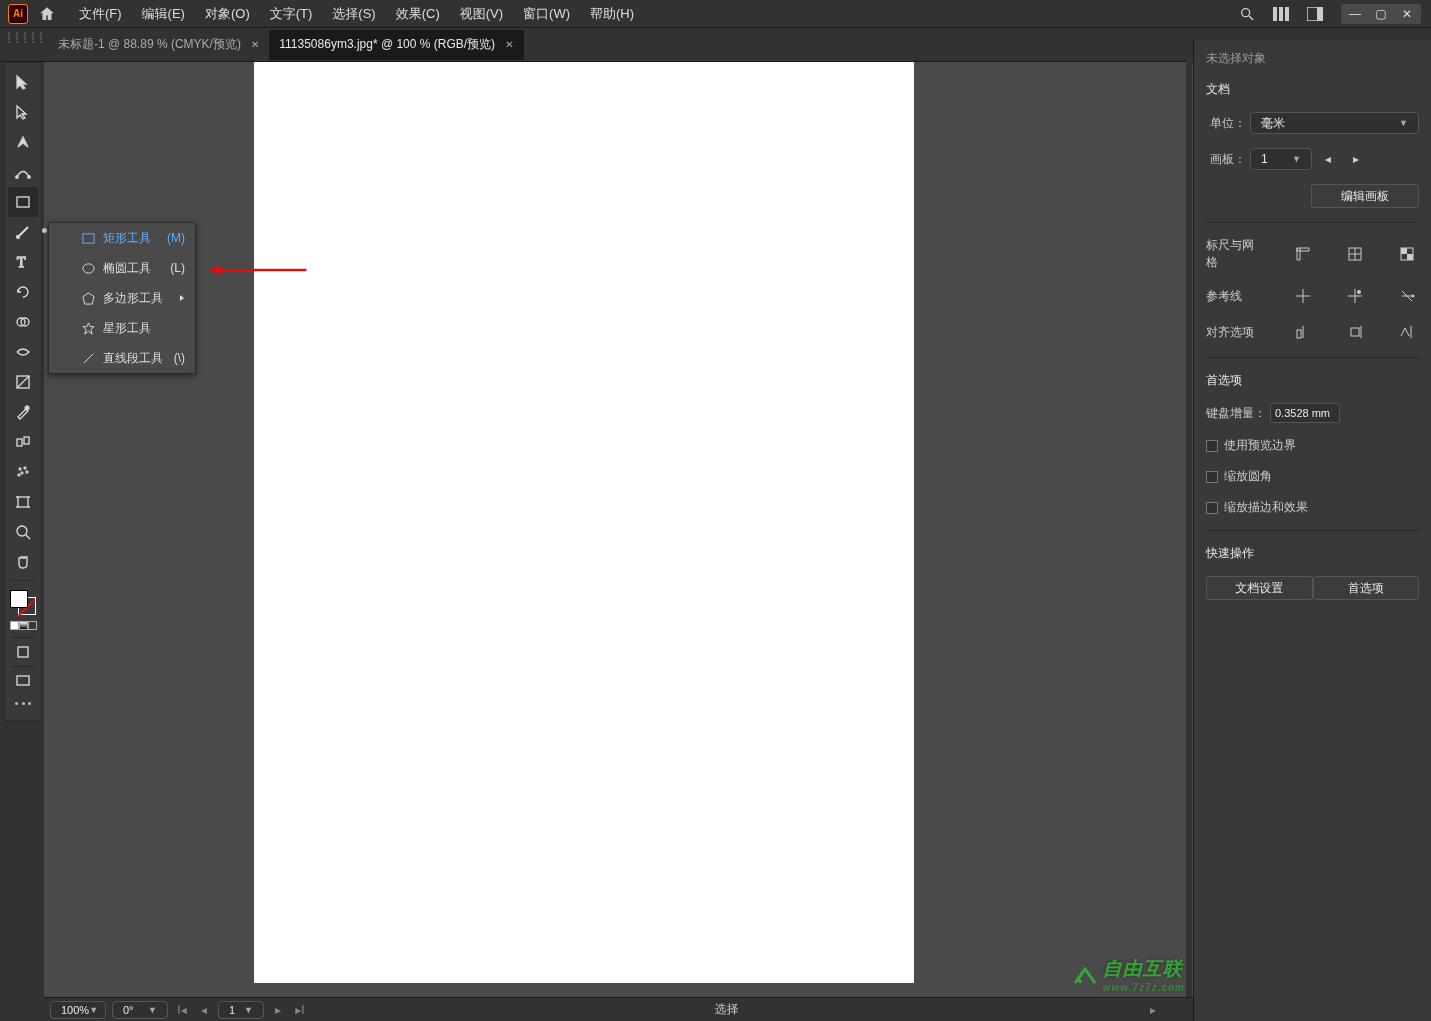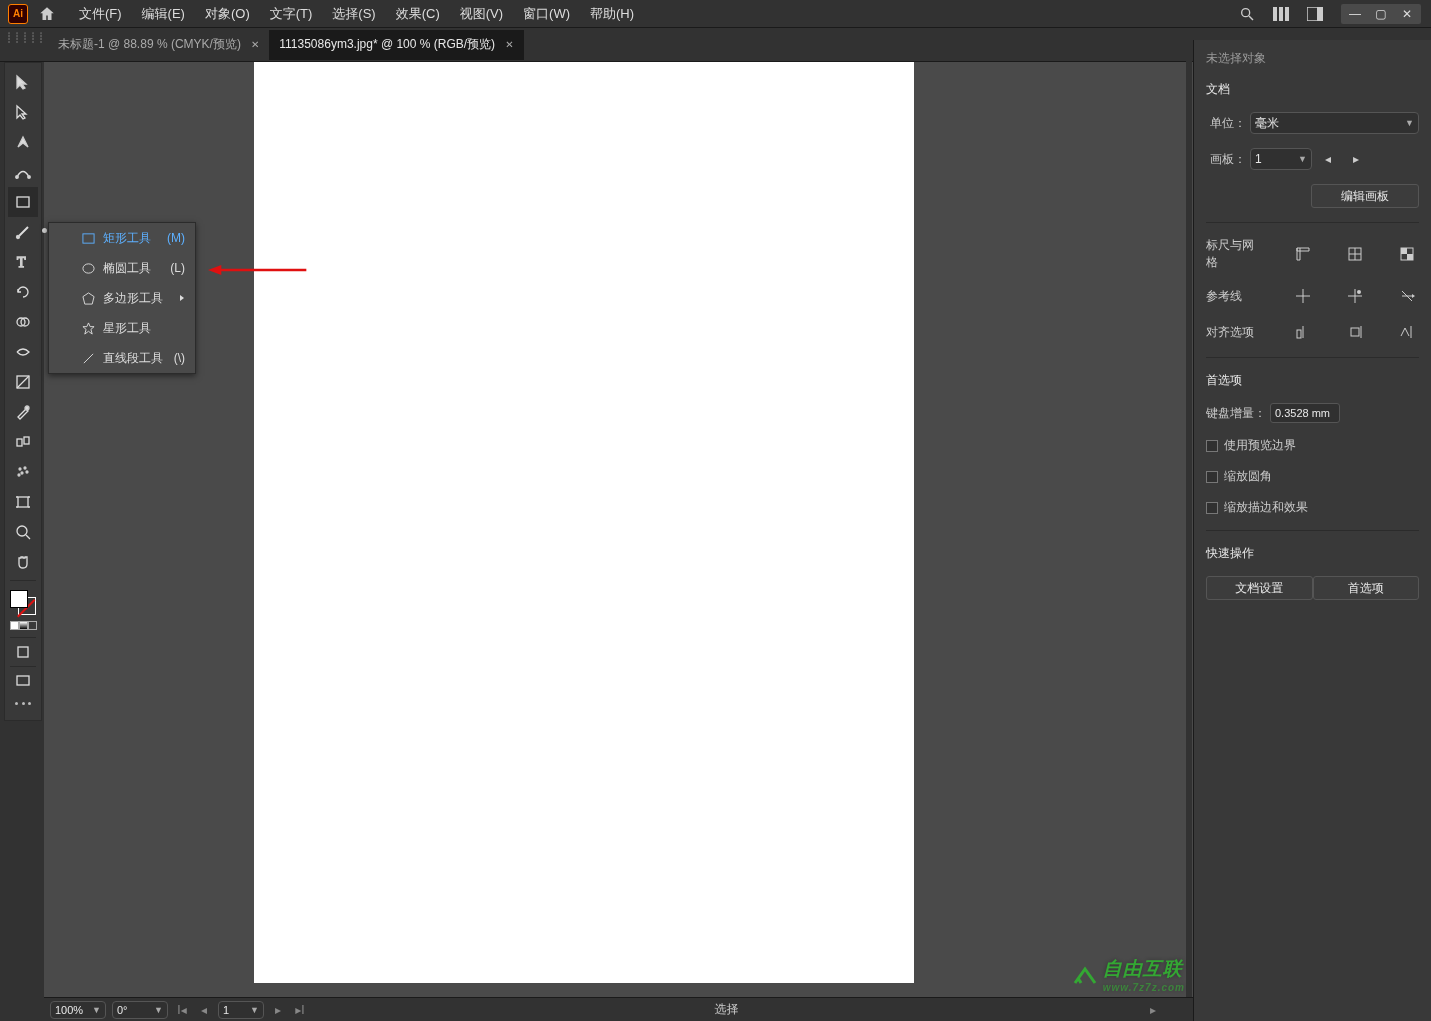--- a/index.html
+++ b/index.html
@@ -171,21 +171,21 @@
   }
   .rp-tab.active { background:#393939; color:#e8e8e8; }
   .rp-body { padding:10px 12px 0 12px; font-size:12px; color:#ccc; display:flex;flex-direction:column;gap:14px;}
   .sec-title { color:#e8e8e8; }
   .muted { color:#9a9a9a; }
   .row { display:flex;align-items:center;gap:4px; }
   .row-label { width:40px;text-align:right;color:#ccc;}
   .sel-ctl {
     background:#303030;border:1px solid #555;border-radius:4px;
     height:22px; display:flex;align-items:center;
-    padding:0 4px; color:#e8e8e8; font-size:12px;
+    padding:0 10px; color:#e8e8e8; font-size:12px;
   }
   .sel-ctl.wide { flex:1; justify-content:space-between; }
   .sel-ctl .dd { font-size:9px;color:#aaa; }
   .btn {
     height:24px;background:#3c3c3c;border:1px solid #555;border-radius:3px;
     display:flex;align-items:center;justify-content:center;
     padding:0 12px;color:#e8e8e8;font-size:12px;
   }
   .ico-row { display:flex;gap:28px;align-items:center; }
   .ico-row-label { flex:1; }

